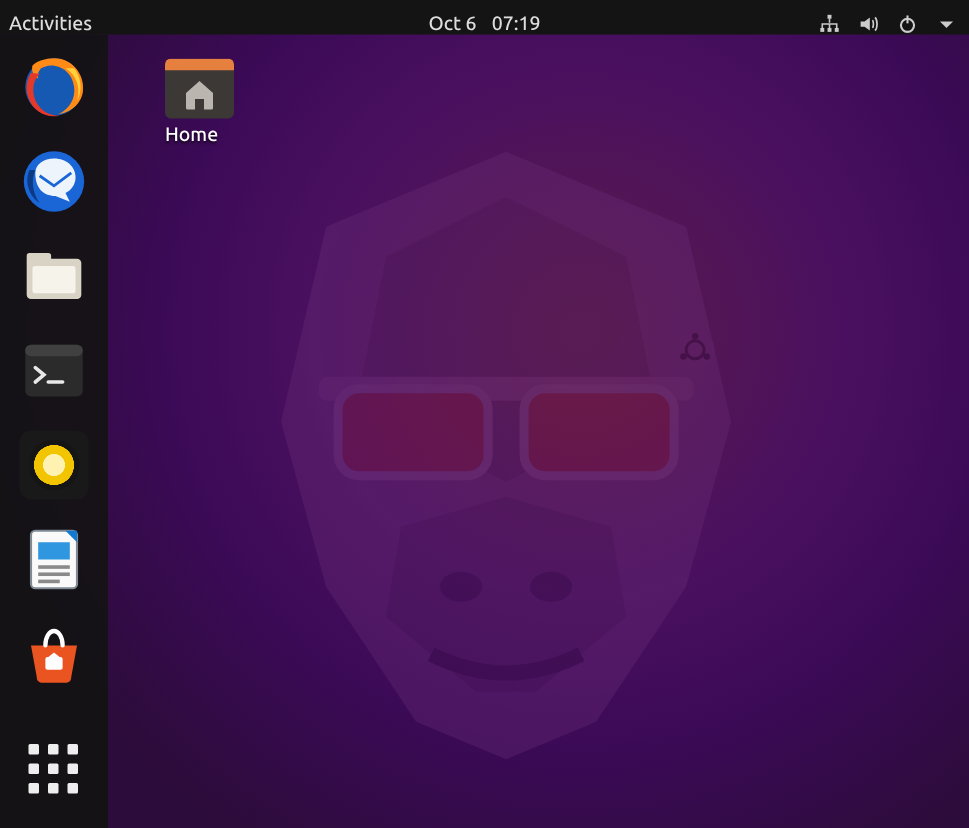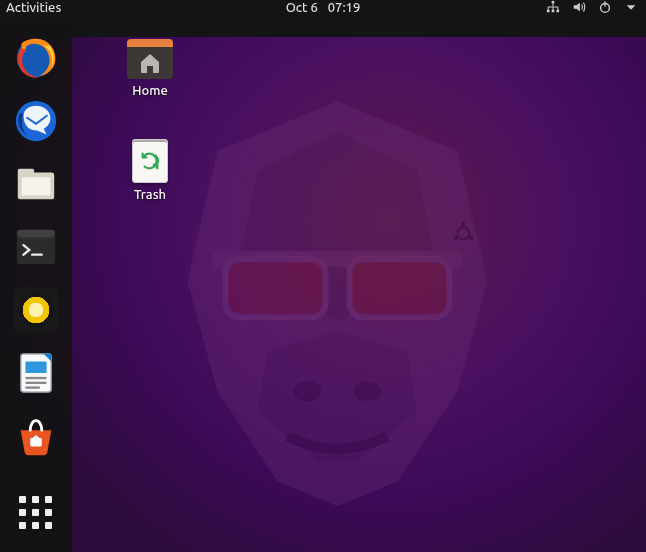--- a/index.html
+++ b/index.html
@@ -3,34 +3,34 @@
 <meta charset="utf-8">
 <style>
 *{margin:0;padding:0;box-sizing:border-box;-webkit-font-smoothing:antialiased}
 html,body{width:646px;height:552px;overflow:hidden;font-family:"Ubuntu","Cantarell","DejaVu Sans",sans-serif;font-size:13px;color:#eee}
 .screen{position:relative;width:646px;height:552px;background:
   radial-gradient(circle at 60% 40%,#5a1a4a 0%,#4a1060 35%,#3b0a56 55%,#2c0c3a 80%);
 }
 
 .face{position:absolute;left:50%;top:50%;transform:translate(-46%,-44%);opacity:.35}
 
-.topbar{position:absolute;top:0;left:0;right:0;height:37px;background:#141414;display:flex;align-items:flex-start;padding:0 6px;color:#ddd;font-weight:500}
+.topbar{position:absolute;top:0;left:0;right:0;height:23px;background:#141414;display:flex;align-items:flex-end;padding:0 6px;color:#ddd;font-weight:500}
 .topbar .center{position:absolute;left:50%;transform:translateX(-50%);display:flex;gap:10px}
 .topbar .right{position:absolute;right:8px;display:flex;align-items:center;gap:12px}
 .top-icon{width:14px;height:14px;display:inline-flex;align-items:center;justify-content:center}
 .top-icon svg{width:14px;height:14px;fill:#ccc}
 
 .dock{position:absolute;left:0;top:23px;bottom:0;width:72px;background:rgba(20,20,20,.92);display:flex;flex-direction:column;align-items:center;padding-top:10px;gap:13px}
 .launcher{width:50px;height:50px;border-radius:10px;display:flex;align-items:center;justify-content:center;cursor:pointer}
 .launcher svg{width:46px;height:46px}
 .apps-grid{position:absolute;bottom:14px;width:50px;height:50px;display:grid;grid-template-columns:repeat(3,8px);grid-template-rows:repeat(3,8px);gap:5px;justify-content:center;align-content:center;cursor:pointer}
 .apps-grid span{width:7px;height:7px;background:#eee;border-radius:1px}
 
 .desktop{position:absolute;left:72px;top:23px;right:0;bottom:0}
-.dicon{position:absolute;width:80px;display:flex;flex-direction:column;align-items:center;gap:4px;cursor:pointer;color:#fff;text-shadow:0 1px 2px rgba(0,0,0,.8);font-weight:500}
+.dicon{position:absolute;width:80px;display:flex;flex-direction:column;align-items:flex-start;gap:4px;cursor:pointer;color:#fff;text-shadow:0 1px 2px rgba(0,0,0,.8);font-weight:500}
 .dicon .tile{width:46px;height:40px;border-radius:4px;display:flex;align-items:center;justify-content:center}
 .home{left:38px;top:16px}
 .trash{left:38px;top:116px}
 .home .tile{background:#3b3836;border-top:8px solid #e6803e}
 .trash .tile{background:#f8f7f4;border:1px solid #ccc;width:36px;height:44px;border-radius:3px;box-shadow:inset 0 2px 0 #aaa,0 2px 3px rgba(0,0,0,.3)}
 .home svg{width:24px;height:24px;fill:#c8c3bd;opacity:.9}
 .trash svg{width:22px;height:22px}
 
 .speaker{width:46px;height:46px;background:#191919;border-radius:8px;display:flex;align-items:center;justify-content:center}
 .speaker .ring{width:34px;height:34px;border-radius:50%;background:radial-gradient(circle,#fff1b0 0 30%,#f2c500 31% 55%,#151515 56% 100%)}
@@ -176,26 +176,15 @@
 
   <div class="desktop">
     <div class="dicon home">
       <div class="tile">
         <svg viewBox="0 0 24 24">
             <path d="M3 11l9-8 9 8v10a1 1 0 0 1-1 1h-5v-7h-6v7H4a1 1 0 0 1-1-1z"></path>
           </svg>
       </div>
       <span>Home</span>
     </div>
-    <div class="dicon trash">
-      <div class="tile">
-        <svg viewBox="0 0 24 24">
-            <g transform="translate(12,12)">
-              <path d="M-6 6a8 8 0 1 0 0-12l-2 2m0-4v4h4" fill="none" stroke="#32a852" stroke-width="2.4" stroke-linecap="round" stroke-linejoin="round"></path>
-              <path d="M6 -6a8 8 0 0 1 0 12l2-2m0 4v-4h-4" fill="none" stroke="#32a852" stroke-width="2.4" stroke-linecap="round" stroke-linejoin="round"></path>
-            </g>
-          </svg>
-      </div>
-      <span>Trash</span>
-    </div>
   </div>
 
 </div>
 
 </body></html>

